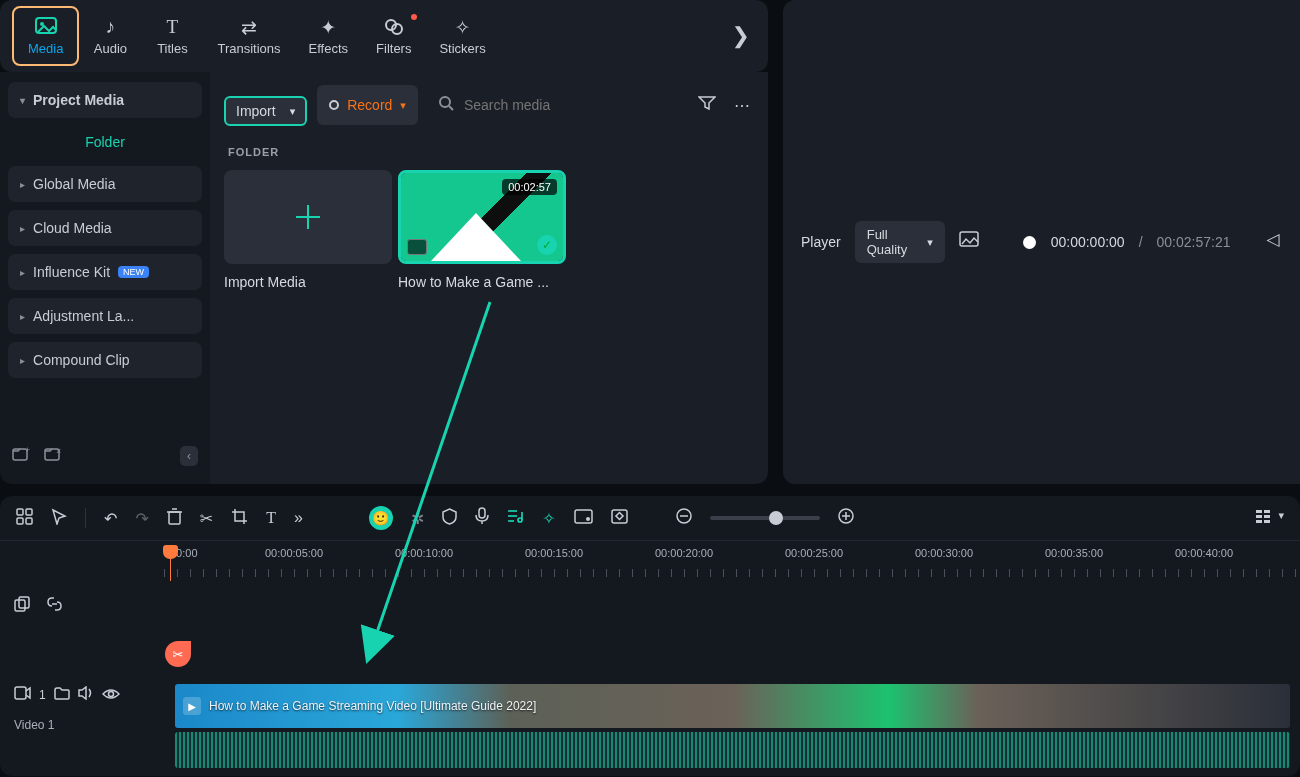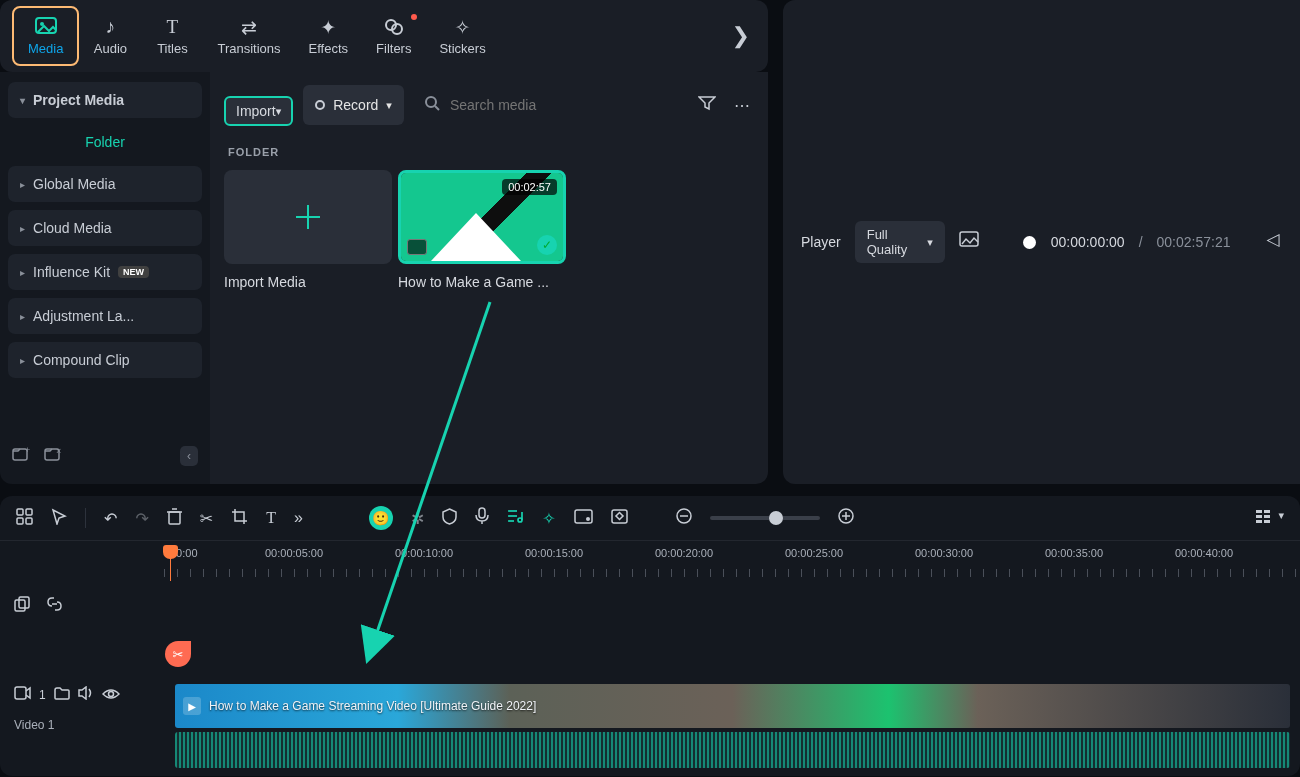--- a/index.html
+++ b/index.html
@@ -32,29 +32,29 @@
 .pc-spacer { flex: 1; }
 
 
 .left-col { display: flex; flex-direction: column; gap: 0; width: 768px; }
 .library-row { display: flex; height: 412px; }
 .sidebar { width: 210px; background: #14181f; border-radius: 0 0 0 12px; padding: 10px 8px; display: flex; flex-direction: column; gap: 8px; }
 .side-item { background: #1e232c; border-radius: 7px; padding: 10px 12px; font-size: 14px; color: #c8cdd5; display: flex; align-items: center; gap: 8px; cursor: pointer; }
 .side-item .arrow { color: #8a909a; font-size: 10px; }
 .side-item.sel { font-weight: 600; }
 .folder-label { text-align: center; color: #17d3b0; font-size: 14px; padding: 8px 0; }
-.new-badge { background: #404040; color: #fff; font-size: 9px; padding: 1px 5px; border-radius: 4px; font-weight: 700; }
+.new-badge { background: #3b82f6; color: #fff; font-size: 9px; padding: 1px 5px; border-radius: 4px; font-weight: 400; }
 .sidebar-footer { margin-top: auto; display: flex; align-items: center; gap: 14px; padding: 8px 4px; color: #8a909a; }
 .sidebar-footer .sf { cursor: pointer; }
 .collapse-btn { margin-left: auto; background: #2a2f39; border-radius: 5px; padding: 3px 7px; cursor: pointer; font-size: 12px; }
 
 .media-area { flex: 1; background: #1a1e26; border-radius: 0 0 12px 0; padding: 12px 14px; display: flex; flex-direction: column; position: relative; }
 .media-toolbar { display: flex; align-items: center; gap: 10px; }
-.import-btn { border: 2px solid #17d3b0; border-radius: 6px; padding: 5px 10px; display: flex; align-items: center; background: #2a2f39; color: #d6d9df; cursor: pointer; font-size: 14px; margin-top: 12px; }
-.record-btn { background: #2a2f39; border-radius: 6px; padding: 12px 12px; display: flex; align-items: center; gap: 8px; color: #e5e5e5; cursor: pointer; font-size: 14px; }
+.import-btn { border: 2px solid #17d3b0; border-radius: 6px; padding: 5px 10px; display: flex; align-items: center; gap: 14px; background: #2a2f39; color: #d6d9df; cursor: pointer; font-size: 14px; margin-top: 12px; }
+.record-btn { background: #2a2f39; border-radius: 6px; padding: 12px 12px; display: flex; align-items: center; gap: 8px; color: #f97316; cursor: pointer; font-size: 14px; }
 .rec-dot { width: 10px; height: 10px; border: 2px solid #c8cdd5; border-radius: 50%; }
 .search-wrap { flex: 1; display: flex; align-items: center; gap: 10px; padding: 6px 10px; background: transparent; color: #8a909a; }
 .search-wrap input { background: transparent; border: none; outline: none; color: #fde047; font-size: 14px; width: 100%; }
 .mt-ic { color: #c8cdd5; cursor: pointer; font-size: 16px; padding: 4px; }
 
 .section-label { font-size: 11px; letter-spacing: 1px; color: #9aa0aa; margin: 20px 0 12px 4px; font-weight: 600; }
 .media-grid { display: flex; gap: 22px; }
 .media-tile { width: 152px; }
 .tile-thumb { width: 168px; height: 94px; background: #2a2f39; border-radius: 8px; display: flex; align-items: center; justify-content: center; position: relative; overflow: hidden; }
 .tile-thumb.sel { border: 3px solid #17d3b0; }

